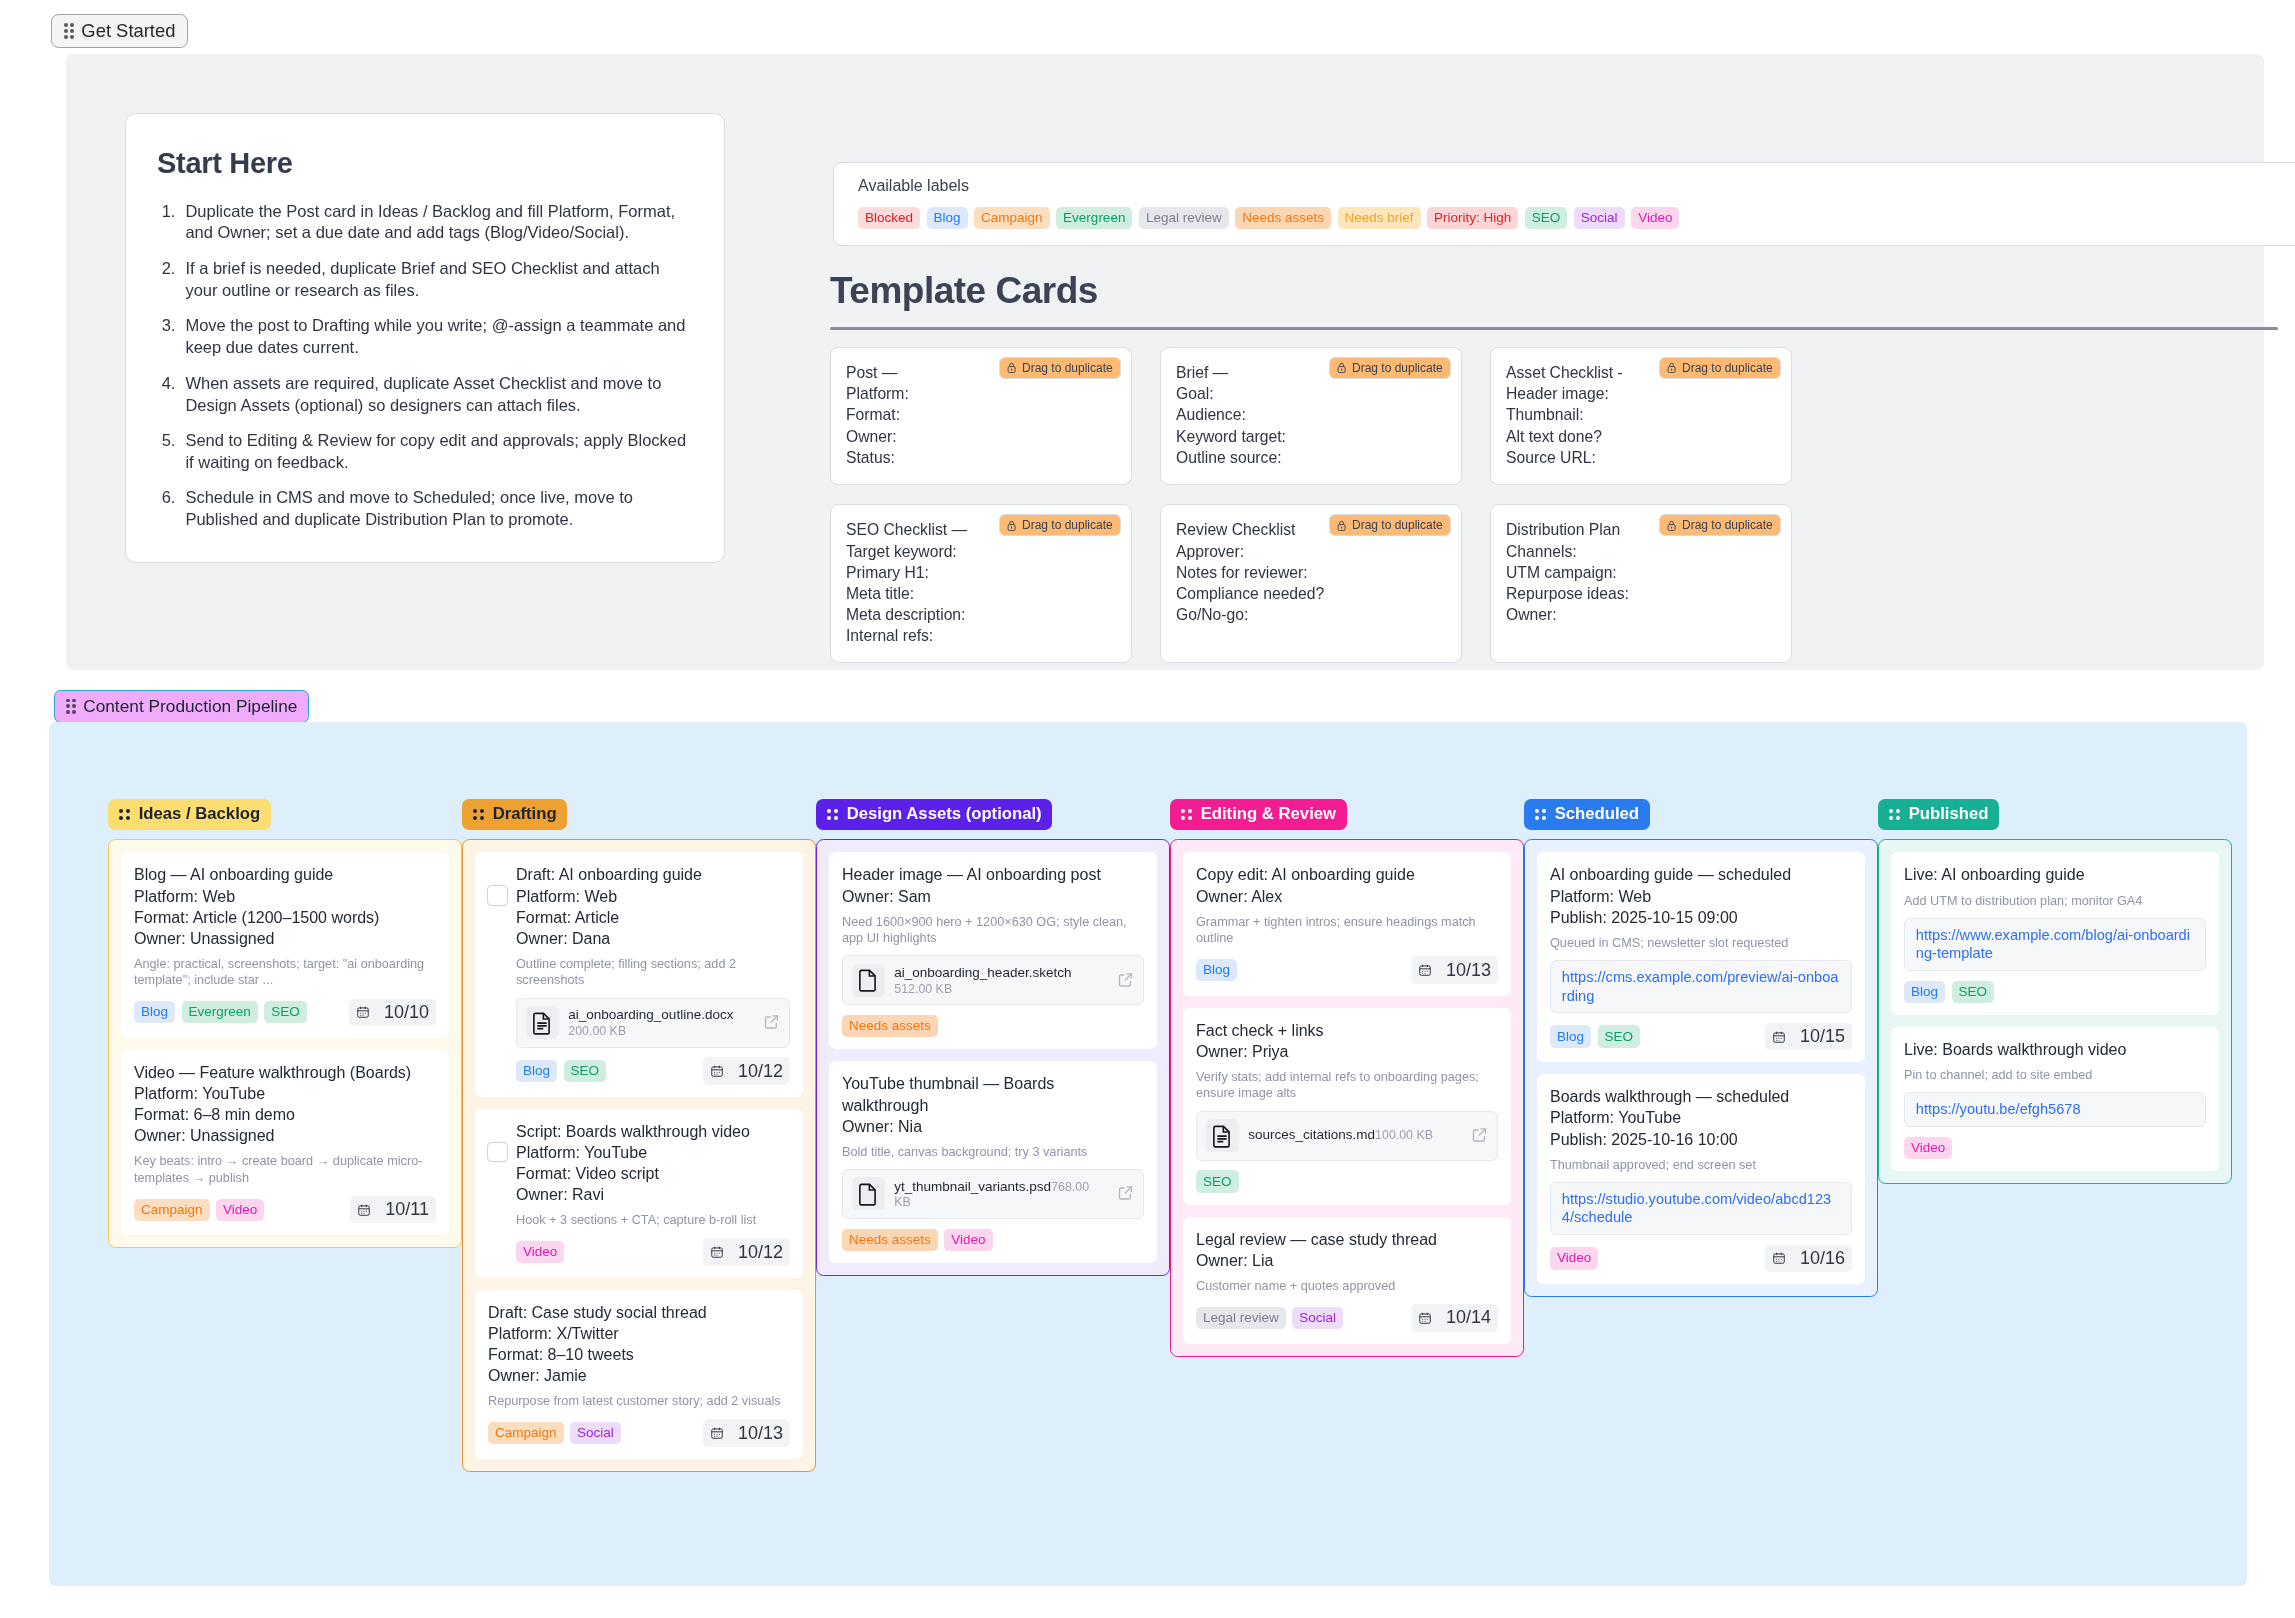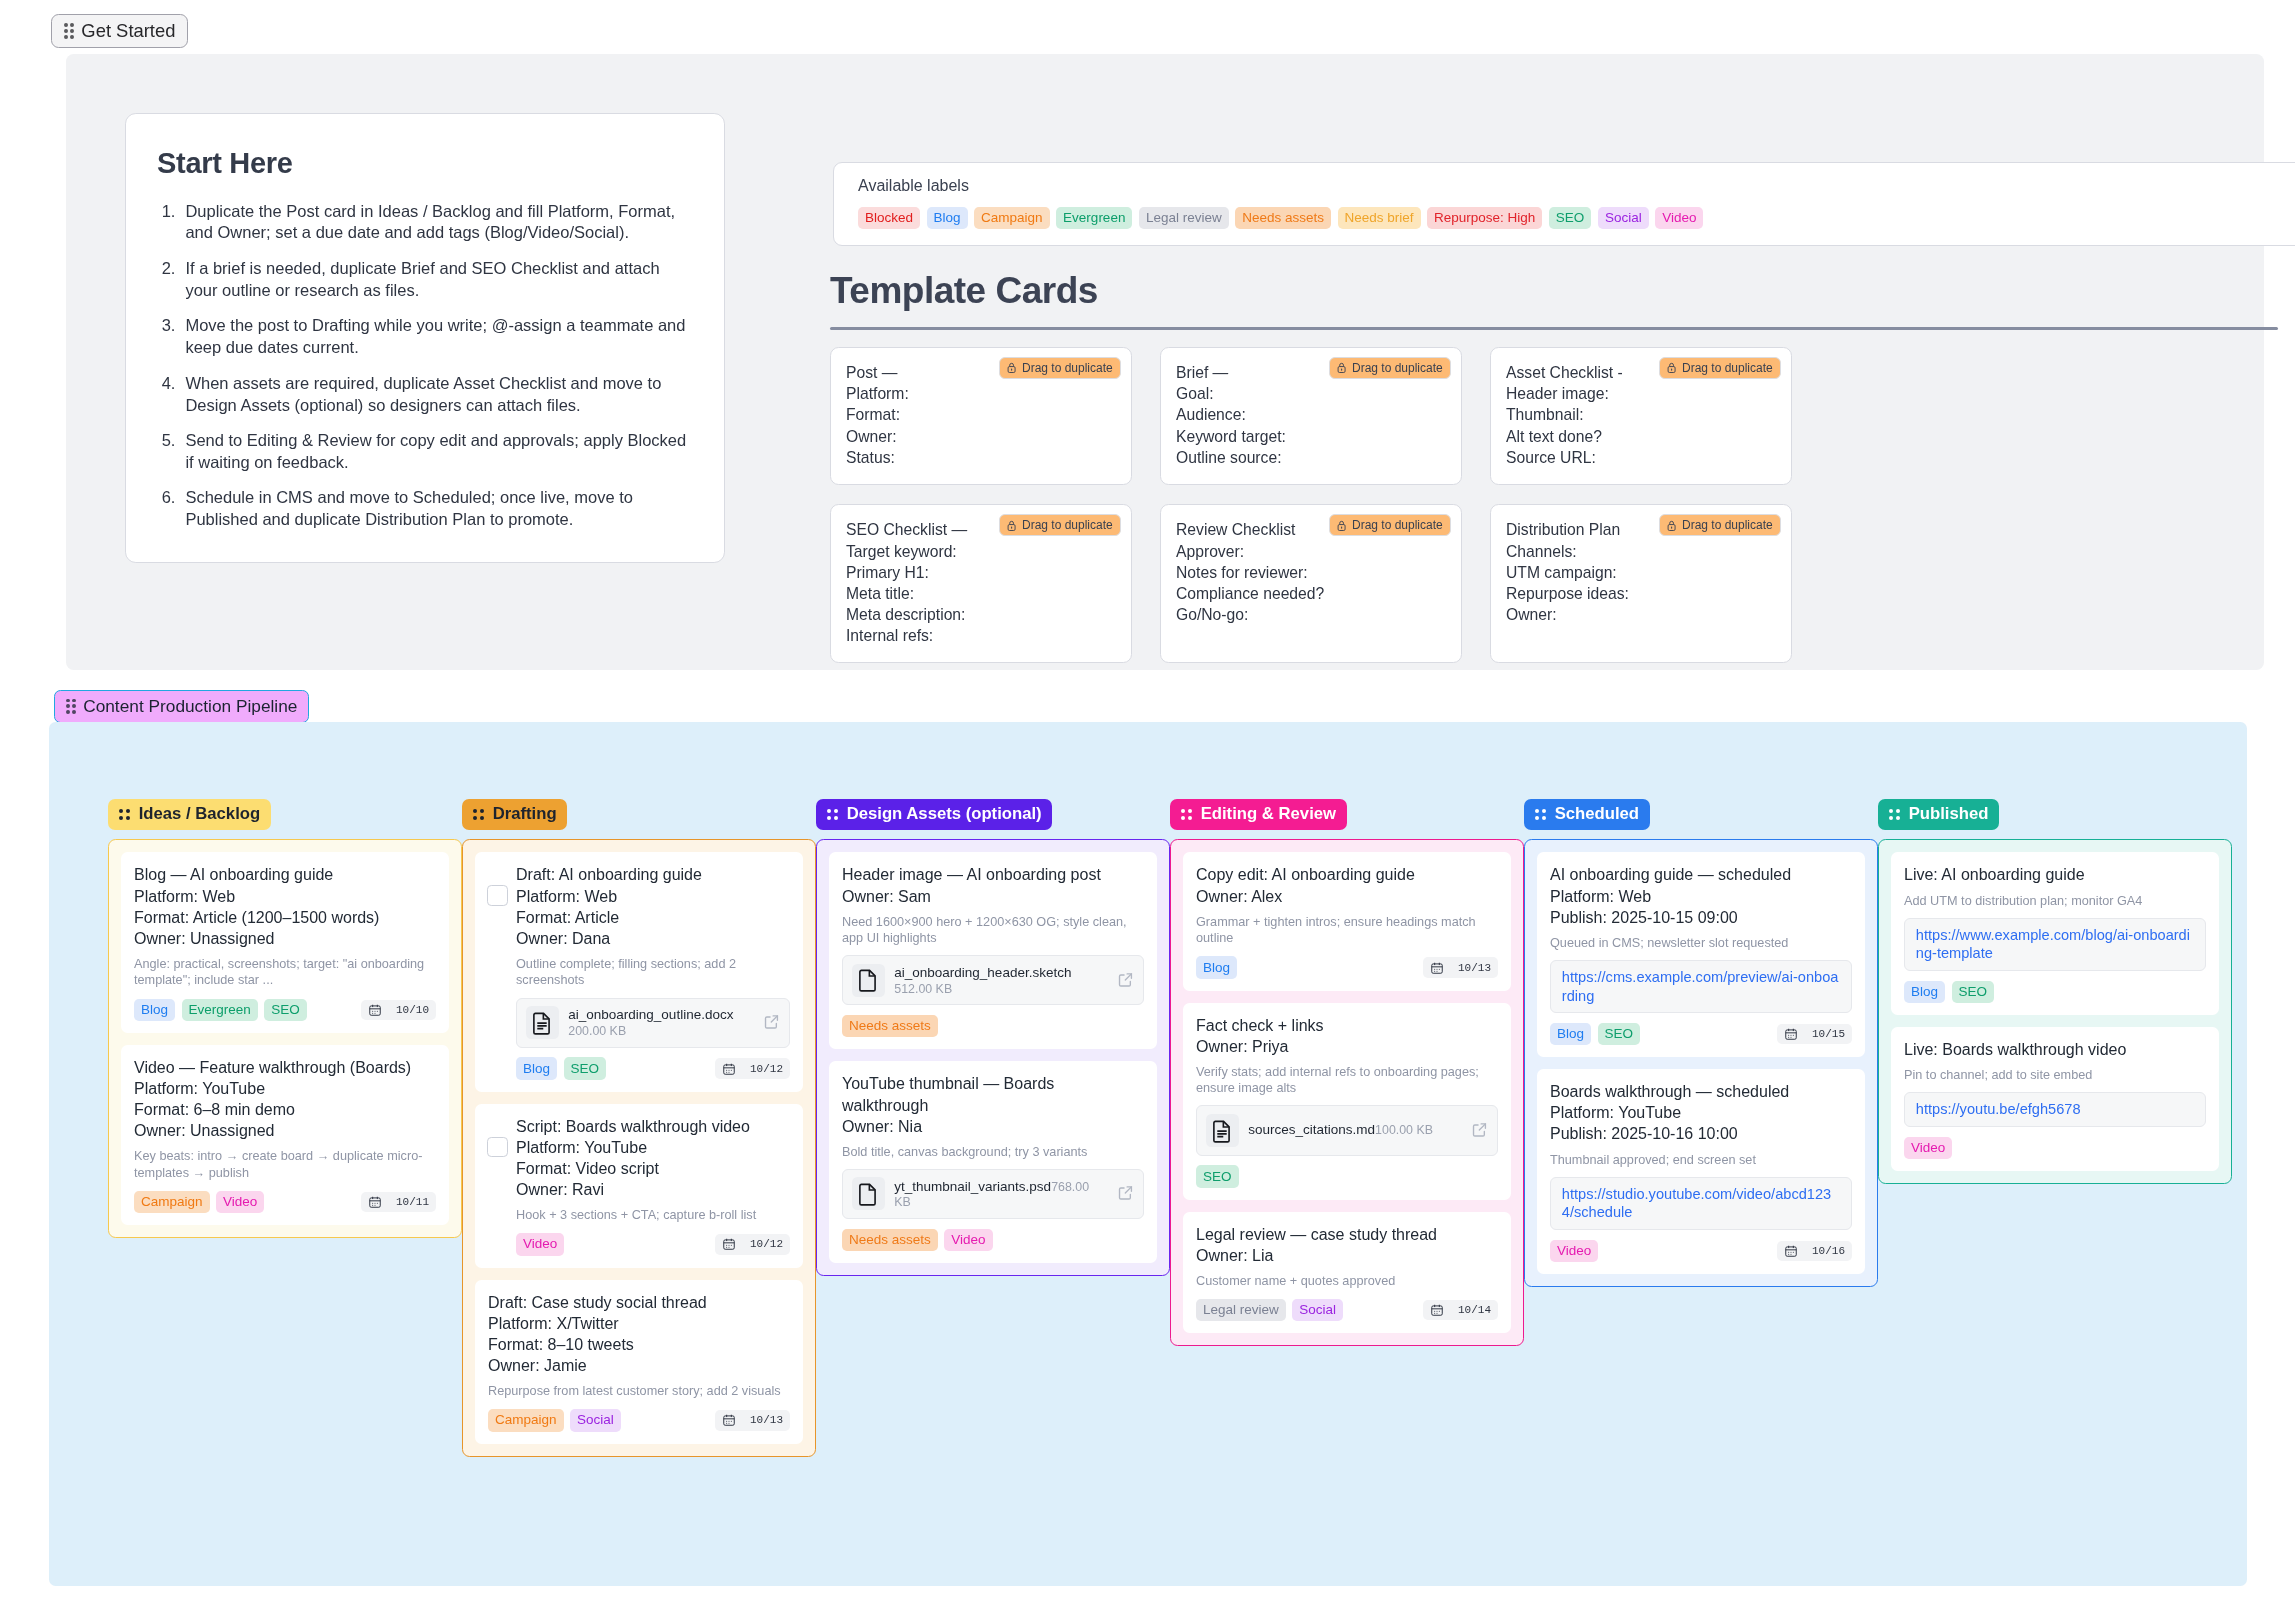--- a/index.html
+++ b/index.html
@@ -149,21 +149,21 @@
     font-size: 12.7px; color: #8f95a5; line-height: 1.3; margin-top: 7px;
   }
   .card-foot {
     display: flex; align-items: center; gap: 6.5px; margin-top: 9.7px;
     flex-wrap: wrap;
   }
   .card-foot .spacer { flex: 1 1 auto; }
   .due {
     display: inline-flex; align-items: center; gap: 14px;
     background: #f2f3f5; border-radius: 4.9px; padding: 3.2px 7px;
-    font-size: 11px; color: #2f3542; white-space: nowrap; font-family: Liberation Mono, monospace;
+    font-size: 18px; color: #2f3542; white-space: nowrap;
   }
   .cal svg { display:block; }
   .checkbox {
     position: absolute; left: 12px; top: 33px;
     width: 20.5px; height: 20.5px; border: 1.4px solid #cdd1da;
     border-radius: 4.3px; background: #fff;
   }
   .has-check .card-title, .has-check .card-note,
   .has-check .attach, .has-check .card-foot { margin-left: 28px; }
   .attach {
@@ -222,21 +222,21 @@
     <div class="labels-box">
       <div class="labels-title">Available labels</div>
       <div class="labels-row">
           <span class="tag" style="background:#fbdcdc;color:#e11d1d">Blocked</span>
           <span class="tag" style="background:#dde8fb;color:#1f7df0">Blog</span>
           <span class="tag" style="background:#fbddc0;color:#f07a13">Campaign</span>
           <span class="tag" style="background:#cfeedf;color:#0c9e6a">Evergreen</span>
           <span class="tag" style="background:#e6e7eb;color:#7b8193">Legal review</span>
           <span class="tag" style="background:#fbd6b4;color:#ef7a18">Needs assets</span>
           <span class="tag" style="background:#fde6bc;color:#efa52a">Needs brief</span>
-          <span class="tag" style="background:#fbd6d6;color:#e1232b">Repurpose: High</span>
+          <span class="tag" style="background:#fbd6d6;color:#e1232b">Priority: High</span>
           <span class="tag" style="background:#cfeedf;color:#0e9e6c">SEO</span>
           <span class="tag" style="background:#eedcfb;color:#9b24e0">Social</span>
           <span class="tag" style="background:#fbd6ee;color:#e51bb0">Video</span>
         </div>
     </div>
 
     <div class="tpl-title">Template Cards</div>
     <div class="tpl-rule"></div>
     <div class="tpl-grid">
         <div class="tpl-card">

